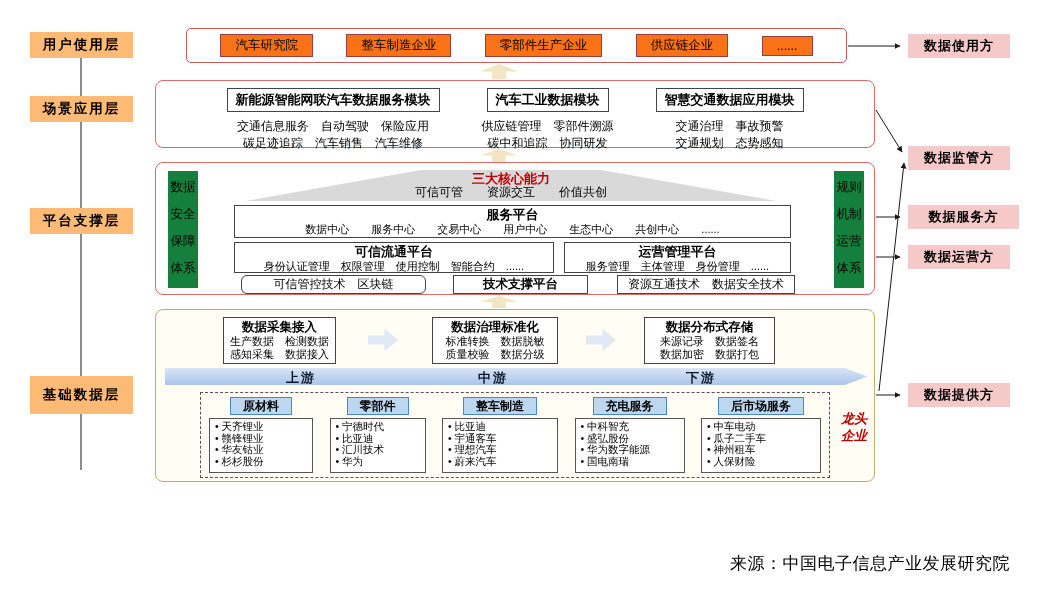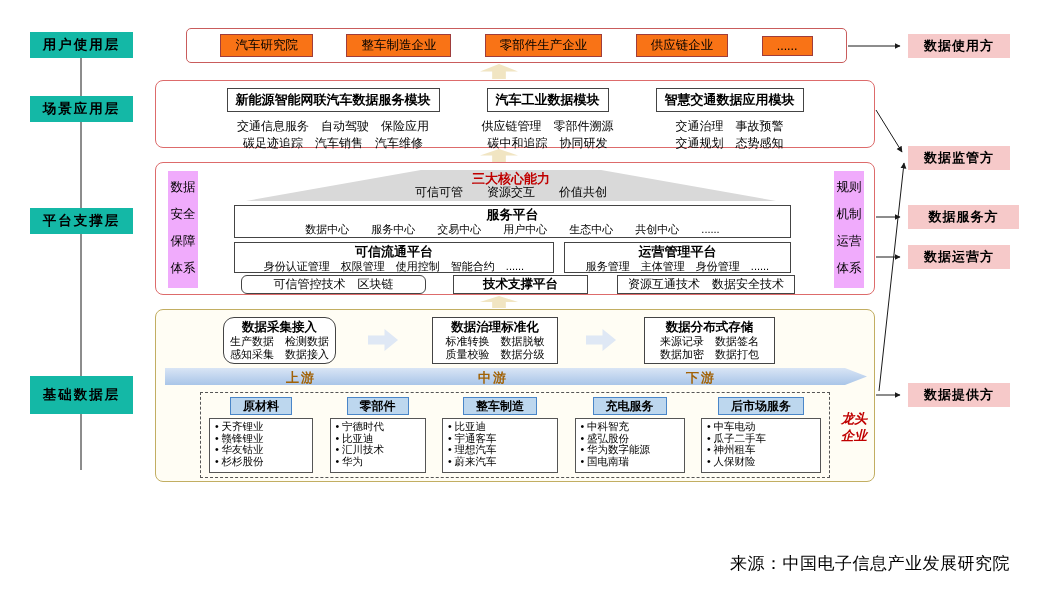--- a/index.html
+++ b/index.html
@@ -1,60 +1,60 @@
 <!DOCTYPE html>
 <html><head>
 <meta charset="utf-8">
 <style>
   * { margin:0; padding:0; box-sizing:border-box; }
   body { font-family:"Liberation Sans", sans-serif; background:#fff; }
   .canvas { position:relative; width:1044px; height:604px; background:#fff; overflow:hidden; }
   svg.overlay { position:absolute; left:0; top:0; pointer-events:none; }
 
-  .pink-label { position:absolute; background:#14b8a6; display:flex; align-items:center; justify-content:center;
+  .pink-label { position:absolute; background:#fdba74; display:flex; align-items:center; justify-content:center;
     font-weight:bold; font-size:13.5px; letter-spacing:2px; }
   .rp-label { position:absolute; background:#f6c9c9; display:flex; align-items:center; justify-content:center;
     font-weight:bold; font-size:13px; letter-spacing:1px; }
 
   .sec { position:absolute; background:#fff; }
   .sec.red { border:1.5px solid #dd6b6b; border-radius:8px; }
   .sec.tan { border:1.5px solid #c2ae62; border-radius:8px; background:#fffdf4; }
   .user-sec { border:1.5px solid #c95c5c; border-radius:5px; display:flex; align-items:center; justify-content:space-evenly; }
   .rbox { border:1px solid #9e3d3d; padding:2px 14px; font-size:12.5px; background:#f97316; white-space:nowrap; }
 
   .up-arrow { position:absolute; width:38px; background:#f1e5c2; filter:drop-shadow(0 0 1px #cdbd86);
     clip-path:polygon(50% 0,100% 50%,68% 50%,68% 100%,32% 100%,32% 50%,0 50%); }
 
   .sec2 { display:flex; justify-content:center; gap:42px; padding-top:7px; }
   .module { text-align:center; }
   .mod-title { border:1px solid #444; font-weight:bold; font-size:13px; padding:2px 8px; width:fit-content;
     margin:0 auto 6px; background:#fff; white-space:nowrap; }
   .mod-row { font-size:12px; line-height:17px; white-space:nowrap; }
 
-  .vbox { position:absolute; background:#f0abfc; font-size:12.5px; text-align:center; line-height:27px; padding-top:3px; }
+  .vbox { position:absolute; background:#15803d; font-size:12.5px; text-align:center; line-height:27px; padding-top:3px; }
   .trap { position:absolute; background:#d9d9d9; clip-path:polygon(33% 0,67% 0,100% 100%,0 100%); text-align:center; padding-top:1px; }
   .trap .t1 { color:#c00000; font-weight:bold; font-size:13px; line-height:15px; }
   .trap .t2 { font-size:12px; line-height:13px; }
 
   .bbox { position:absolute; border:1px solid #444; background:#fff; text-align:center; padding-top:1px; }
   .bbox .bt { font-weight:bold; font-size:13px; line-height:16px; }
   .bbox .bi { font-size:11px; line-height:13px; white-space:nowrap; }
   .tech { position:absolute; border:1px solid #444; background:#fff; display:flex; align-items:center; justify-content:center;
     font-size:12px; white-space:nowrap; }
   .tech.bold { font-weight:bold; font-size:12.5px; }
 
   .pbox { position:absolute; border:1px solid #444; background:#fff; text-align:center; padding-top:2px; }
   .pbox .bt { font-weight:bold; font-size:12.5px; line-height:15px; }
   .pbox .bi { font-size:11px; line-height:13px; white-space:nowrap; }
   .harrow { position:absolute; background:#dfe8f5; filter:drop-shadow(0 0 1px #9ab0cf);
     clip-path:polygon(0 30%,55% 30%,55% 0,100% 50%,55% 100%,55% 70%,0 70%); }
 
   .banner { position:absolute; background:linear-gradient(180deg,#d9e5f5 0%,#a9c5e8 100%);
     clip-path:polygon(0 0, calc(100% - 22px) 0, 100% 50%, calc(100% - 22px) 100%, 0 100%); }
-  .stream { position:absolute; font-weight:bold; font-size:13px; color:#a16207; width:60px; text-align:center; letter-spacing:2px; }
+  .stream { position:absolute; font-weight:bold; font-size:13px; color:#0f172a; width:60px; text-align:center; letter-spacing:2px; }
 
   .dashed { position:absolute; border:1.2px dashed #555; display:flex; justify-content:space-between; padding:4px 8px; }
   .cat { display:flex; flex-direction:column; }
   .cat-h { background:#bdd7ee; border:1px solid #4a86c8; font-weight:bold; font-size:12px; padding:0 12px;
     margin:0 auto 3px; line-height:16px; white-space:nowrap; }
   .cat-l { border:1px solid #555; background:#fff; flex:1; padding:2px 2px 1px 5px; overflow:hidden; }
   .cat-l .li { font-size:10.5px; line-height:11.6px; white-space:nowrap; }
   .cat-l .li::before { content:"• "; }
   .cat-l .li.nb { padding-left:8px; }
   .cat-l .li.nb::before { content:""; }
@@ -153,21 +153,21 @@
 
     <div class="tech" style="left:85px;top:112px;width:185px;height:19px;border-radius:6px;">可信管控技术　区块链</div>
     <div class="tech bold" style="left:297px;top:112px;width:135px;height:19px;">技术支撑平台</div>
     <div class="tech" style="left:461px;top:112px;width:178px;height:19px;">资源互通技术　数据安全技术</div>
   </div>
 
   <div class="up-arrow" style="left:480px;top:296px;height:12px;"></div>
 
   <div class="sec tan" style="left:155px;top:309px;width:720px;height:173px;">
 
-    <div class="pbox" style="left:67px;top:7px;width:113px;height:47px;border-radius:11px;">
+    <div class="pbox" style="left:67px;top:7px;width:113px;height:47px;">
       <div class="bt">数据采集接入</div>
       <div class="bi">生产数据　检测数据</div>
       <div class="bi">感知采集　数据接入</div>
     </div>
     <div class="harrow" style="left:212px;top:19px;width:30px;height:22px;"></div>
     <div class="pbox" style="left:276px;top:7px;width:126px;height:47px;">
       <div class="bt">数据治理标准化</div>
       <div class="bi">标准转换　数据脱敏</div>
       <div class="bi">质量校验　数据分级</div>
     </div>

